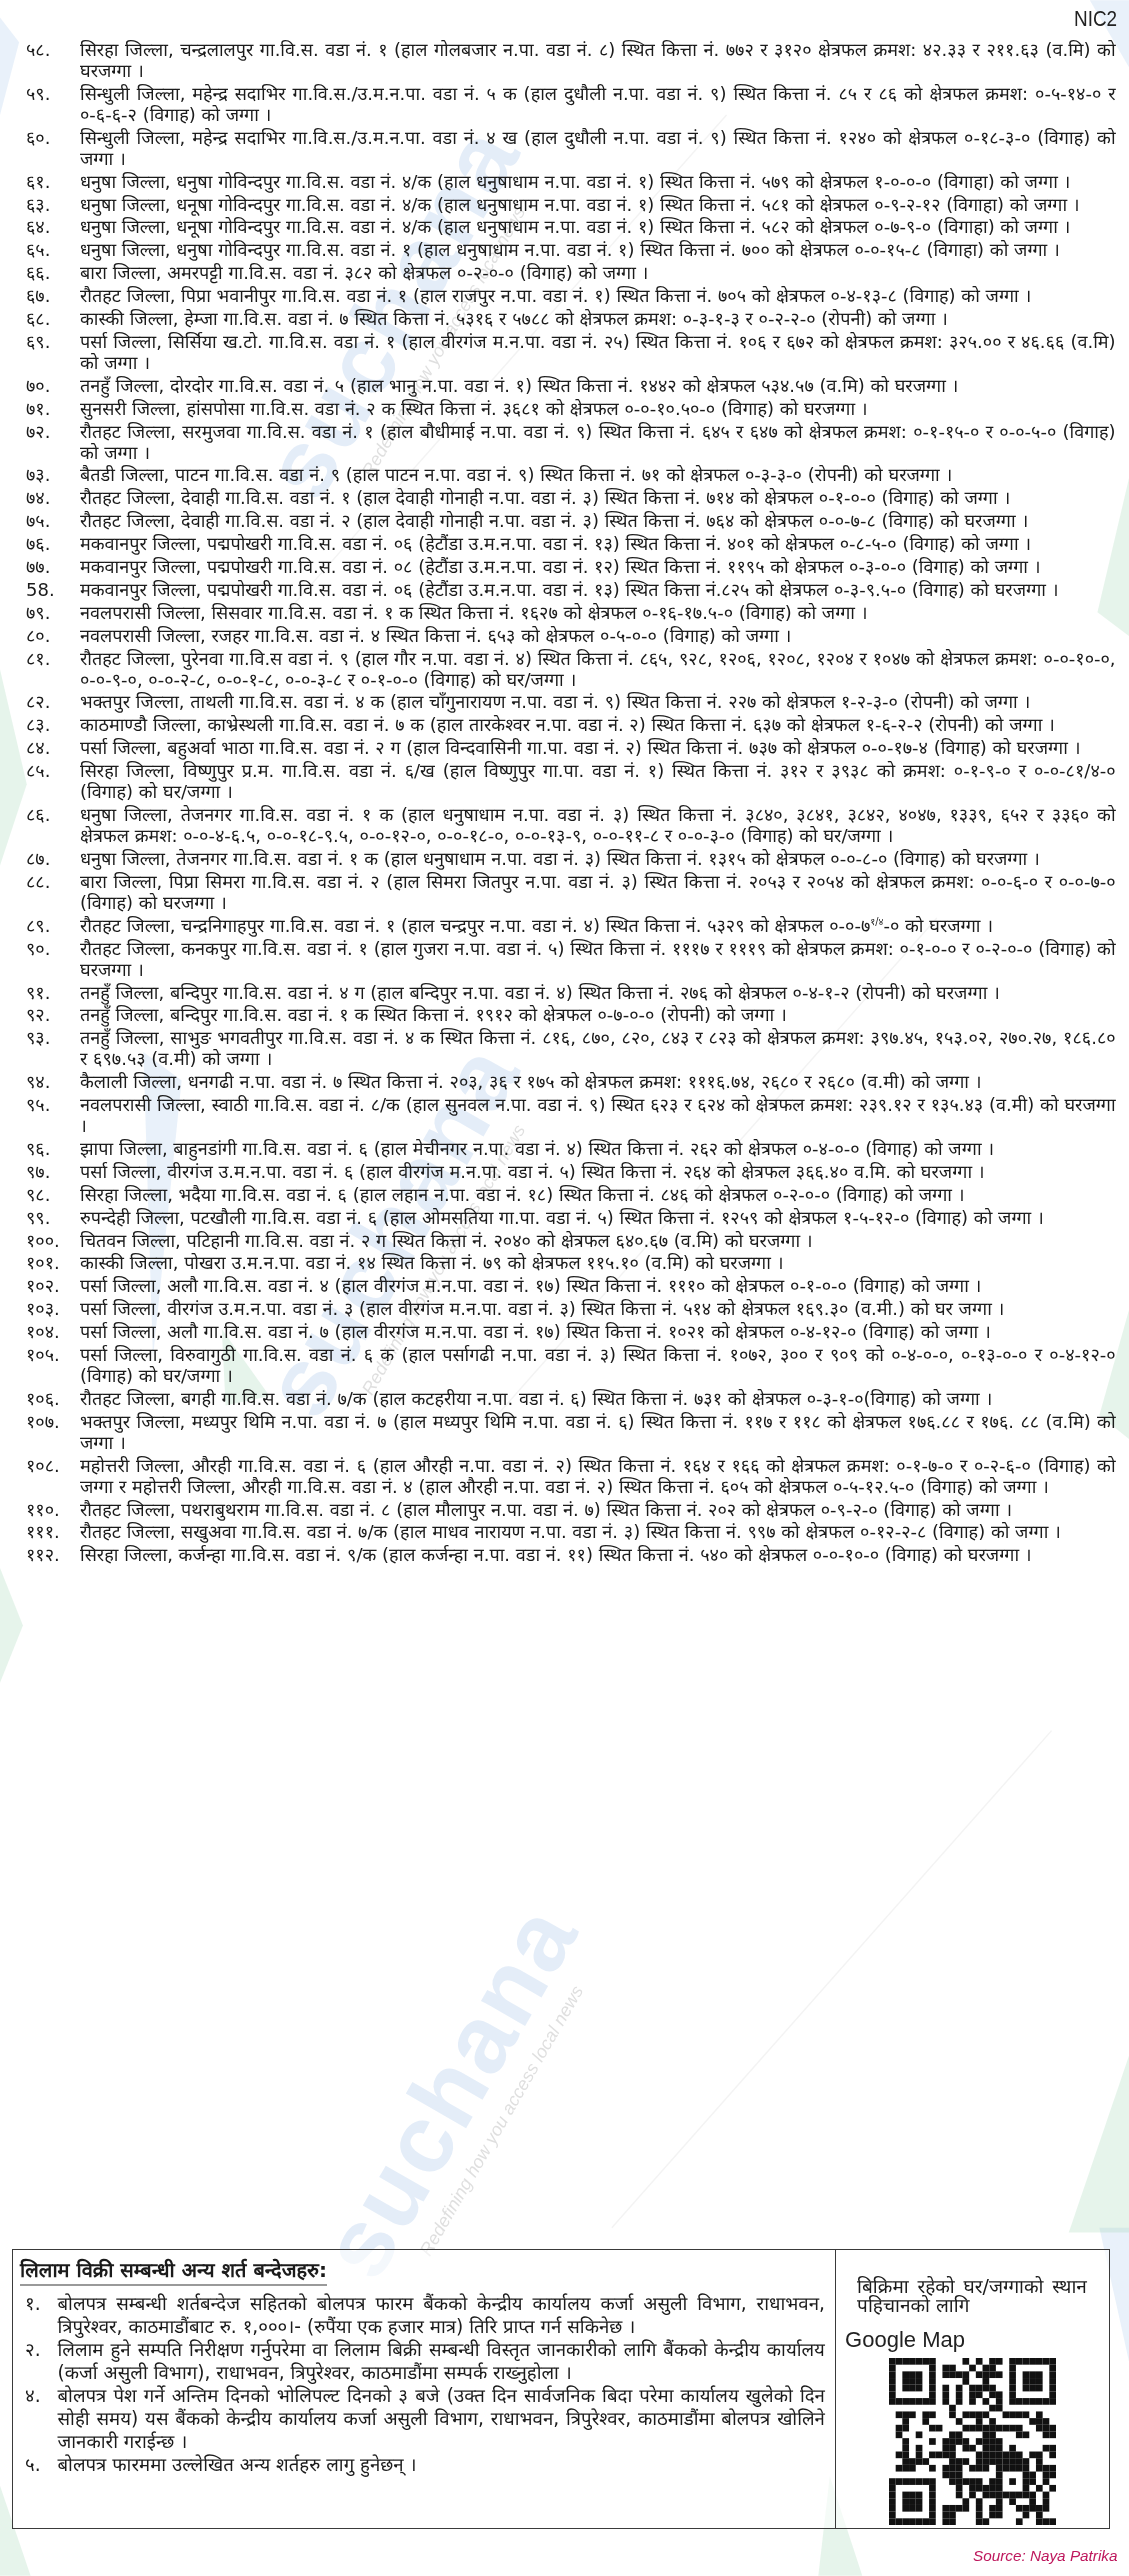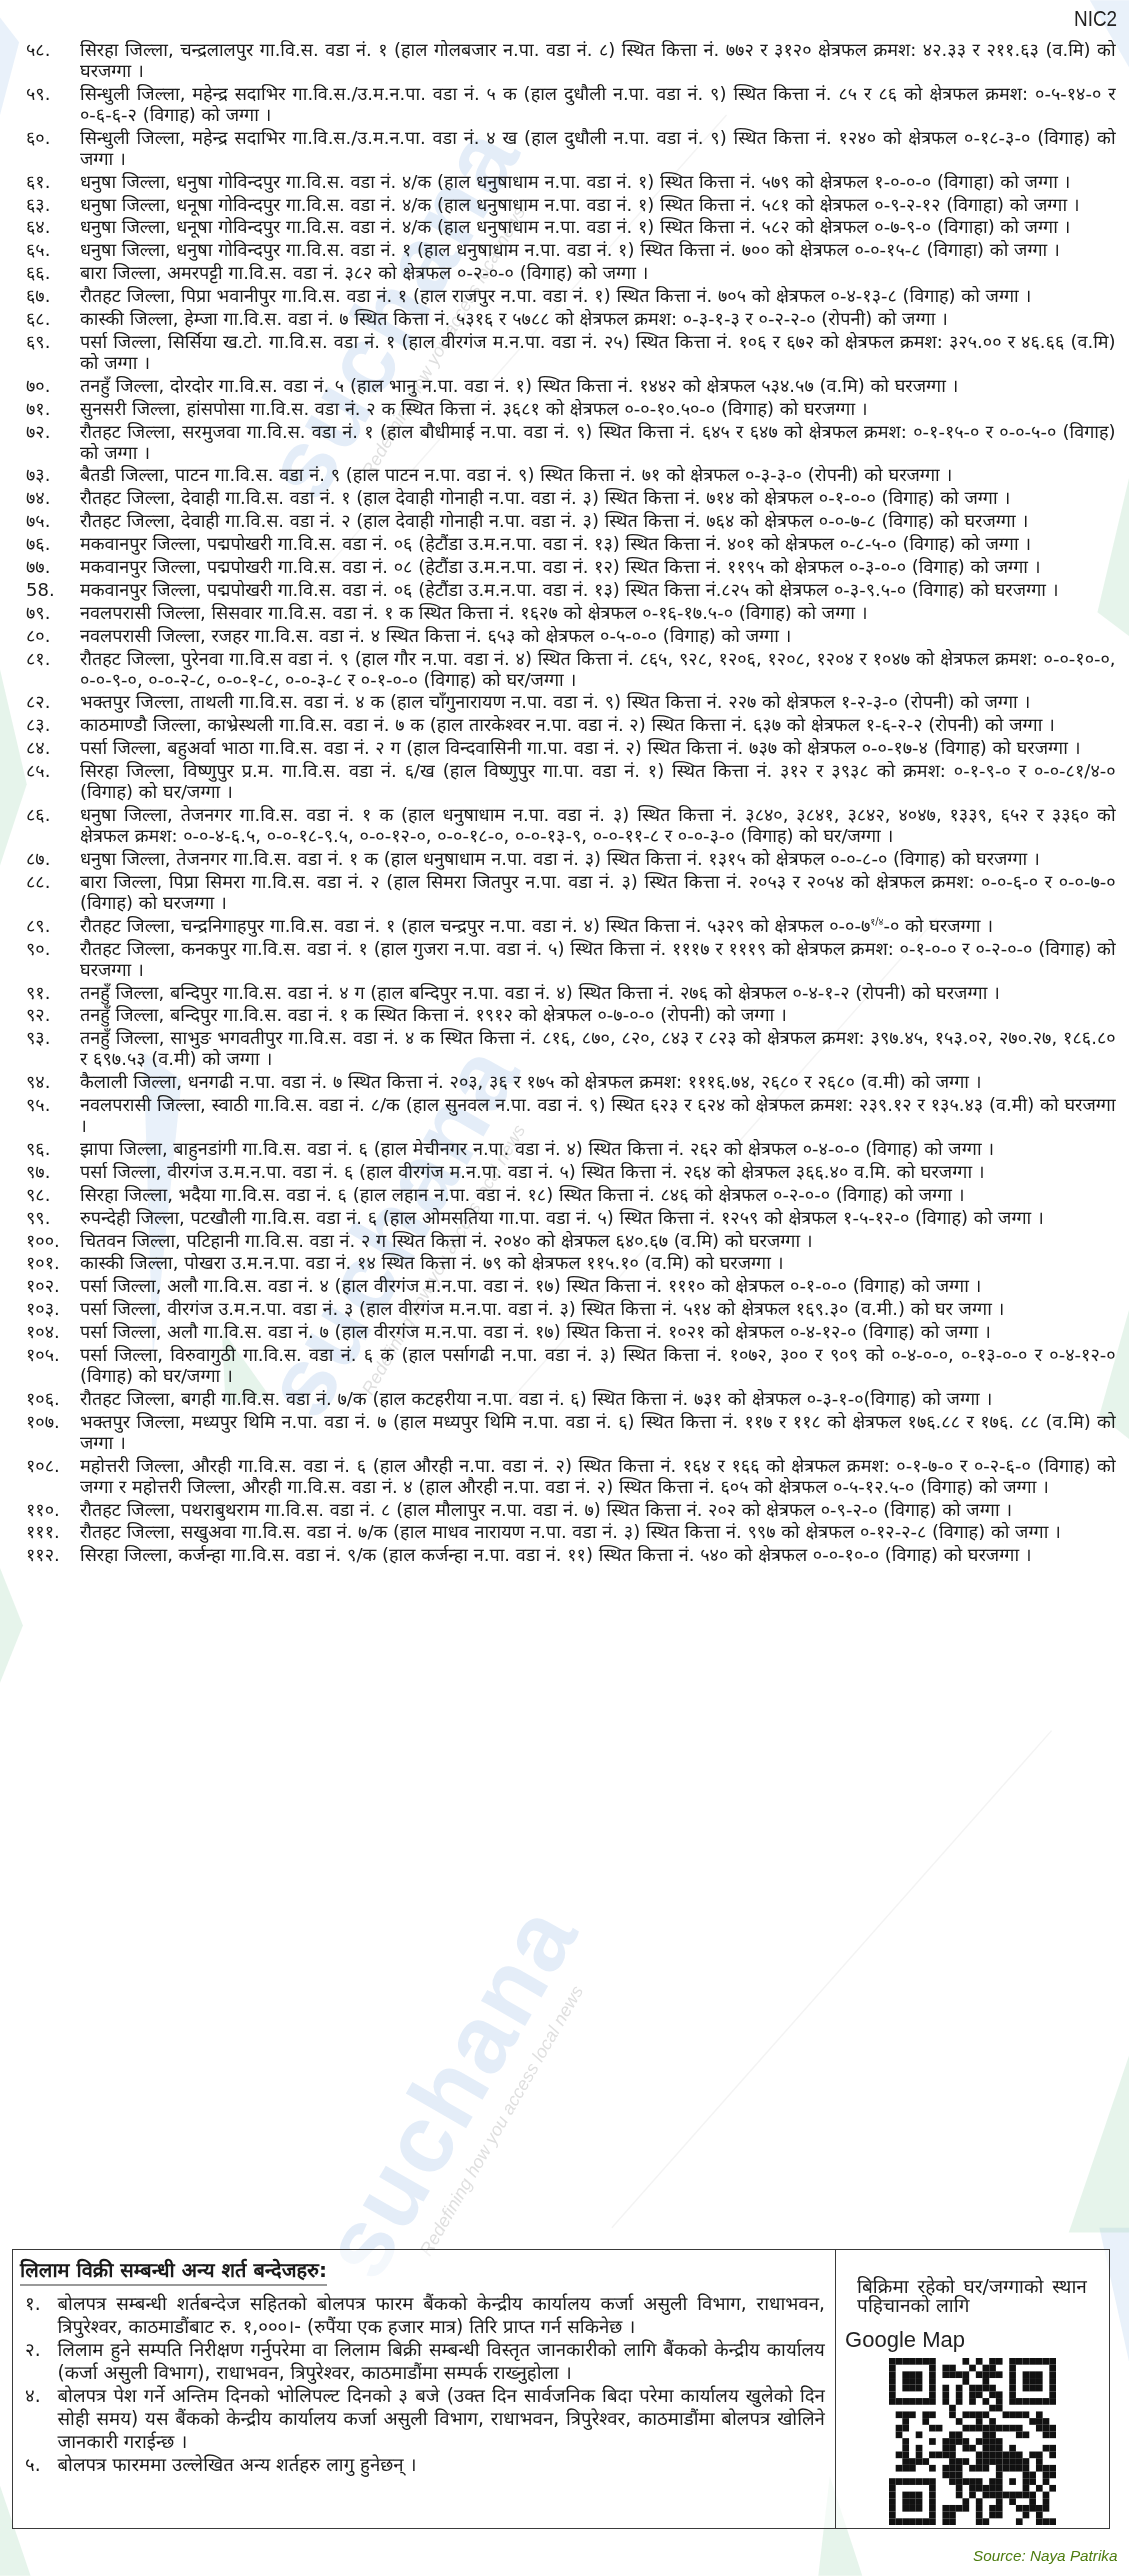--- a/index.html
+++ b/index.html
@@ -44,21 +44,21 @@
   .cond .num { display:inline-block; min-width:32.5px; text-indent:0; }
 
   .terms-right { flex:1; border-left:1.9px solid #3a3a3a; box-sizing:border-box; padding:15.3px 9.6px 0 9.6px; }
   .map-caption { font-size:19px; line-height:19px; text-align:justify; text-align-last:left; margin:12px; }
   .map-label { font-family:"Liberation Sans",sans-serif; font-size:22px; line-height:25px; color:#222; }
   .qr-wrap { width:167px; height:167px; margin:5.7px auto 0 auto; }
   .qr-wrap svg { display:block; }
 
   .source {
     position:absolute; right:11.5px; top:2547px; z-index:2;
-    font-family:"Liberation Sans",sans-serif; font-style:italic; font-size:15.3px; color:#4d7c0f;
+    font-family:"Liberation Sans",sans-serif; font-style:italic; font-size:15.3px; color:#be185d;
   }
 </style>
 </head>
 <body>
 
 <svg class="decor" viewBox="0 0 1181 2694" width="1129" height="2576">
   <g fill="rgba(156,192,234,0.22)">
     <polygon points="0,18 20,44 0,120"></polygon>
     <polygon points="1140,0 1181,0 1181,70"></polygon>
     <polygon points="1150,2330 1181,2330 1181,2470"></polygon>

